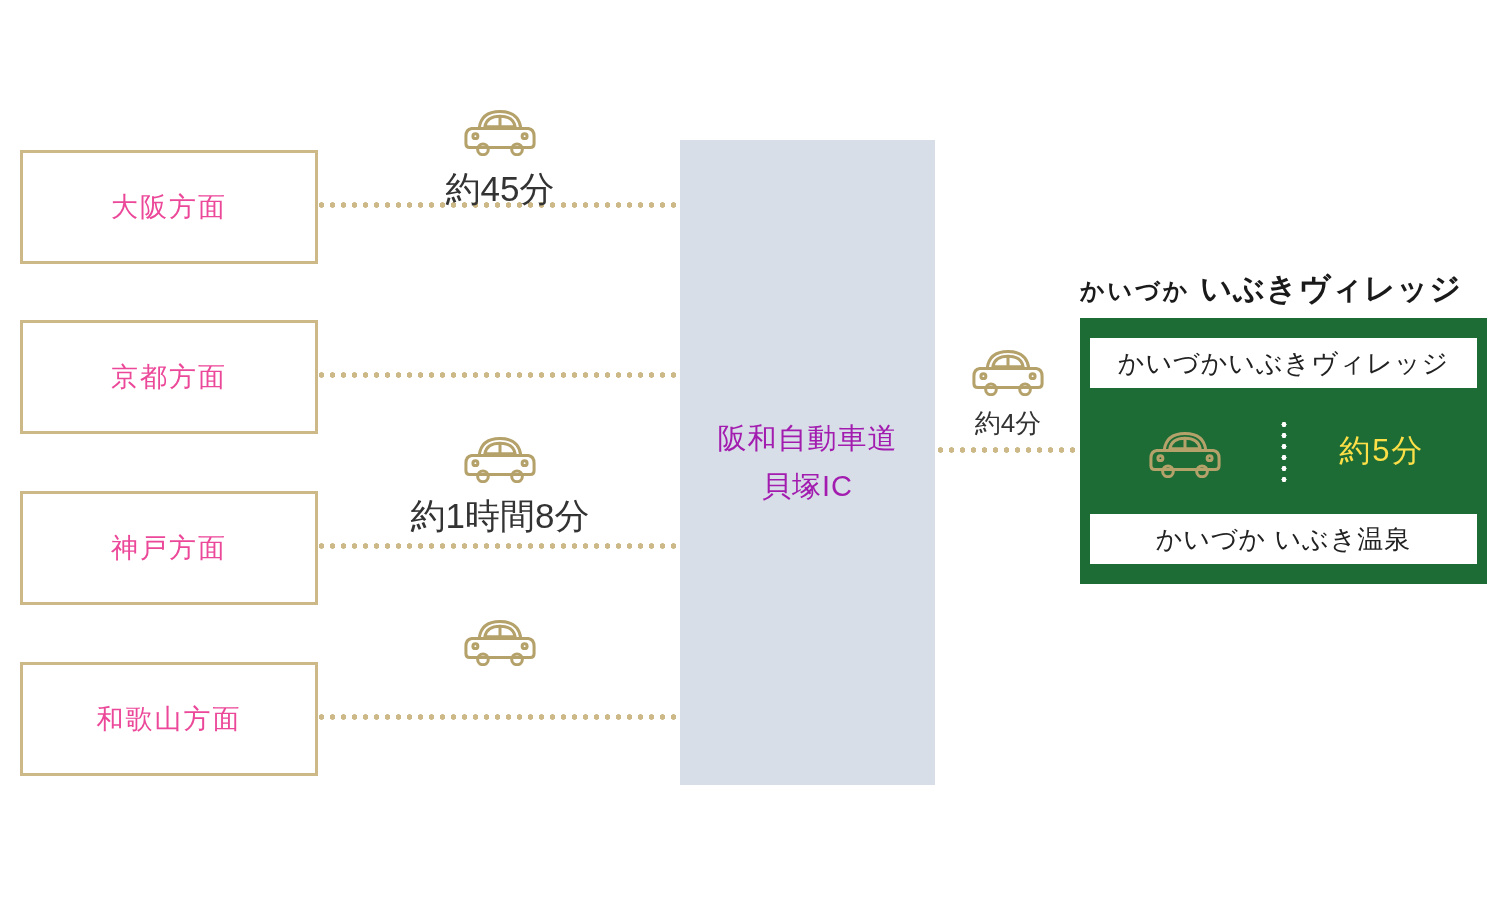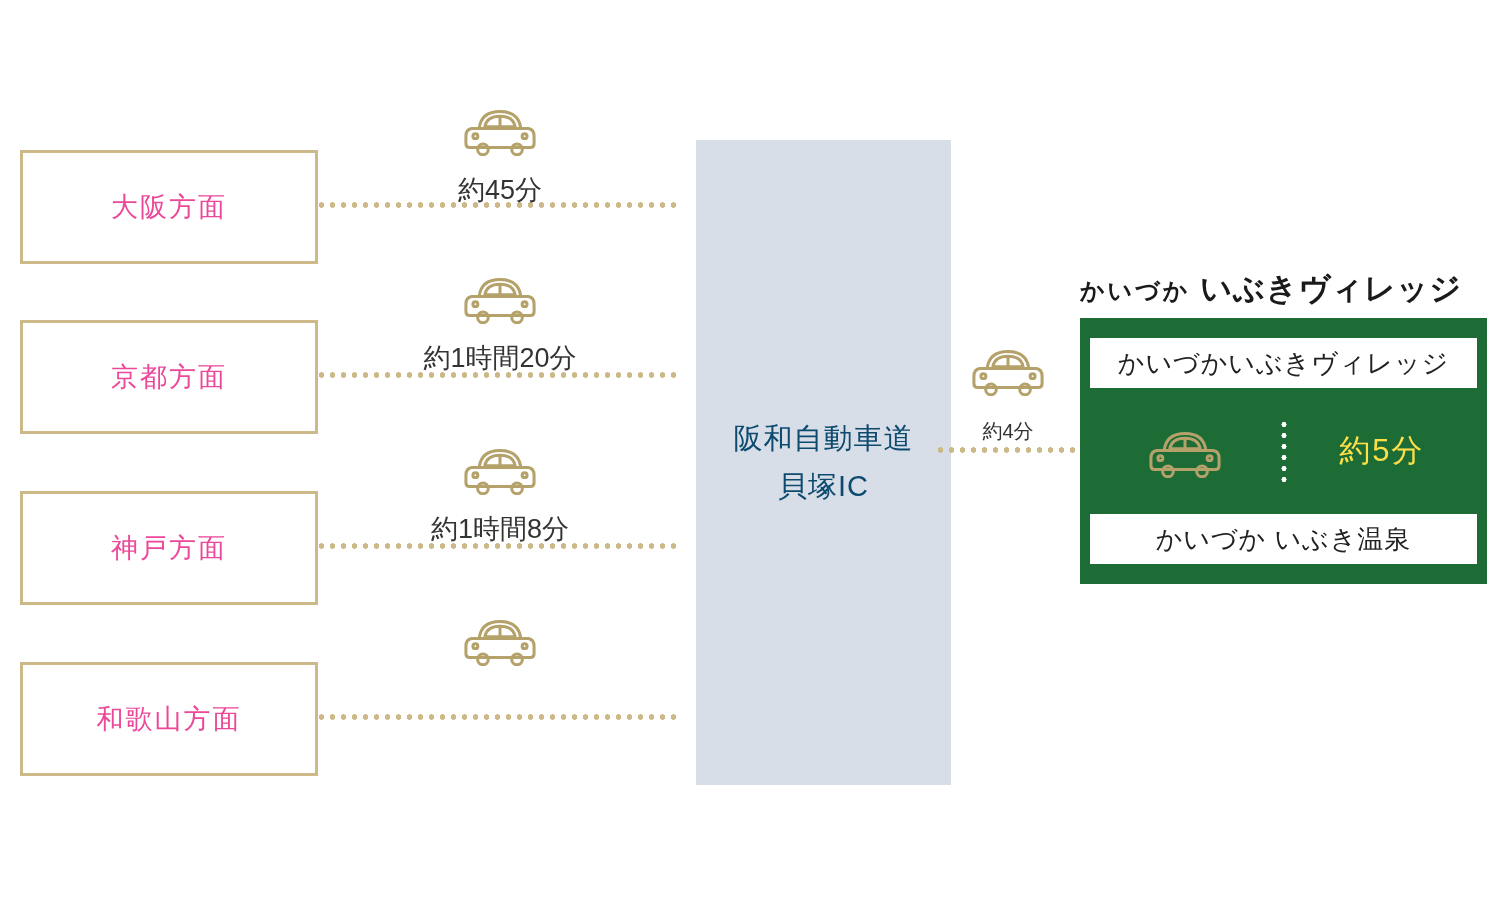--- a/index.html
+++ b/index.html
@@ -20,37 +20,37 @@
     position:absolute;height:6px;
     background-image:radial-gradient(circle,#cdb888 2.6px,rgba(0,0,0,0) 2.9px);
     background-size:11px 6px;background-repeat:repeat-x;background-position:left center;
   }
   .hd-left{left:316px;width:364px;}
   .hd1{top:202px}.hd2{top:372px}.hd3{top:543px}.hd4{top:714px}
   .hd-transfer{left:935px;width:146px;top:447px;}
 
   
   .leg{position:absolute;left:350px;width:300px;text-align:center;}
-  .lg1{top:103px}.lg2{top:271px}.lg3{top:442px}.lg4{top:613px}
+  .lg1{top:103px}.lg2{top:271px}.lg3{top:430px}.lg4{top:613px}
   .leg .car-svg{display:block;margin:0 auto;}
-  .time-label{font-size:27px;color:#333;margin-top:16px;white-space:nowrap;}
+  .time-label{font-size:35px;color:#333;margin-top:10px;white-space:nowrap;}
 
   .car-svg{width:74px;height:53px;color:#b5a26b;}
 
   
   .hub{
-    position:absolute;left:696px;top:140px;width:255px;height:645px;
+    position:absolute;left:680px;top:140px;width:255px;height:645px;
     background:#d8dee8;display:flex;flex-direction:column;
     align-items:center;justify-content:center;
-    font-size:29px;line-height:1.65;color:#0c4a6e;letter-spacing:1px;
+    font-size:29px;line-height:1.65;color:#a21caf;letter-spacing:1px;
   }
 
   
   .transfer-col{position:absolute;left:938px;top:343px;width:140px;text-align:center;}
-  .transfer-col .time-label{font-size:20px;margin-top:18px;}
+  .transfer-col .time-label{font-size:26px;margin-top:6px;}
 
   
   .dest-title{
     position:absolute;left:1080px;top:268px;width:407px;
     color:#1a1a1a;font-weight:800;white-space:nowrap;
   }
   .dest-title .t-small{font-size:24px;letter-spacing:3px;vertical-align:baseline;}
   .dest-title .t-large{font-size:31px;letter-spacing:1px;margin-left:10px;}
 
   
@@ -110,26 +110,20 @@
   <div class="h-dots hd-left hd2"></div>
   <div class="h-dots hd-left hd3"></div>
   <div class="h-dots hd-left hd4"></div>
 
   <div class="leg lg1">
     <svg class="car-svg">
         <use href="#car-shape"></use>
       </svg>
     <div class="time-label">約45分</div>
   </div>
-  <div class="leg lg2">
-    <svg class="car-svg">
-        <use href="#car-shape"></use>
-      </svg>
-    <div class="time-label">約1時間20分</div>
-  </div>
   <div class="leg lg3">
     <svg class="car-svg">
         <use href="#car-shape"></use>
       </svg>
     <div class="time-label">約1時間8分</div>
   </div>
   <div class="leg lg4">
     <svg class="car-svg">
         <use href="#car-shape"></use>
       </svg>

